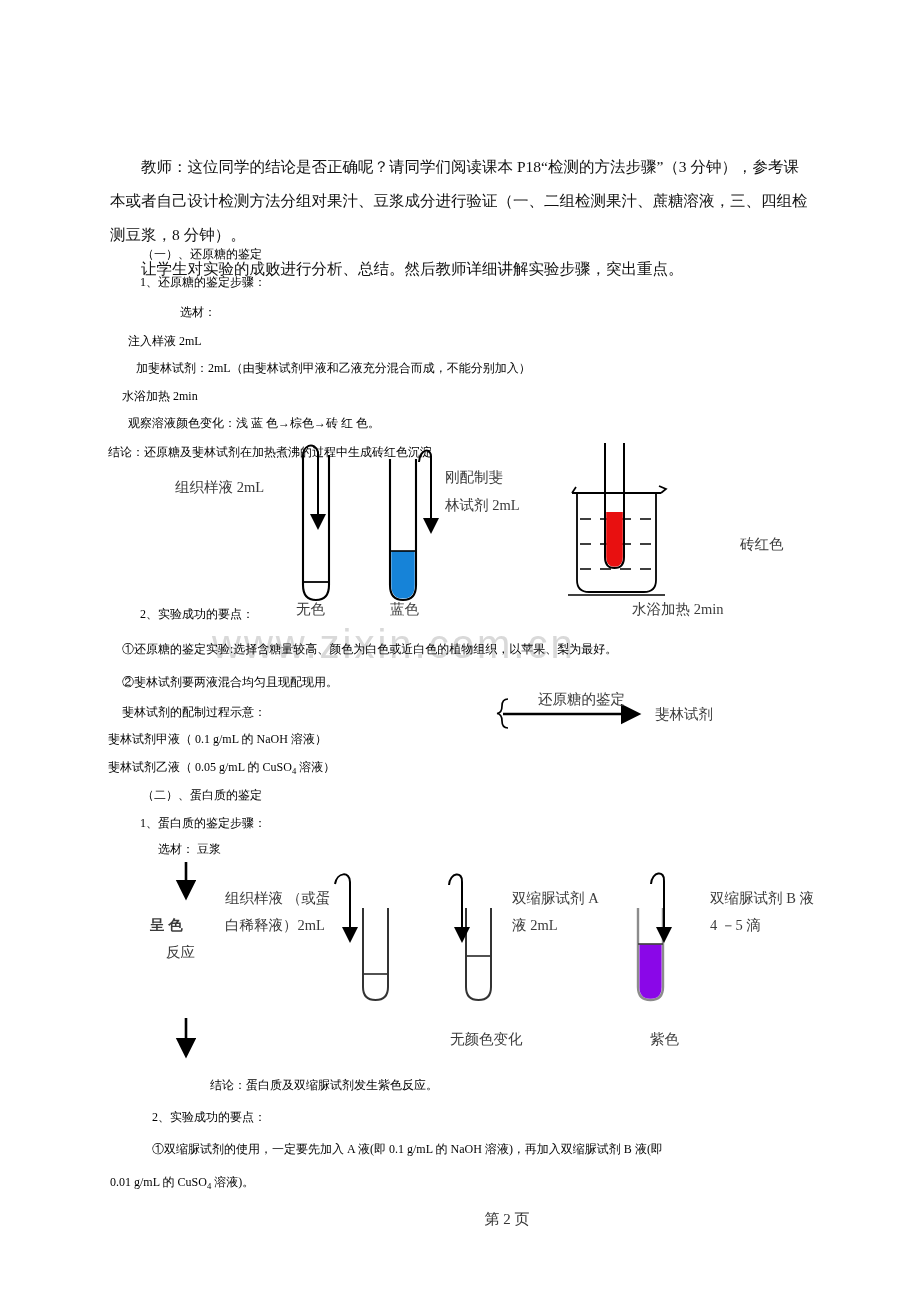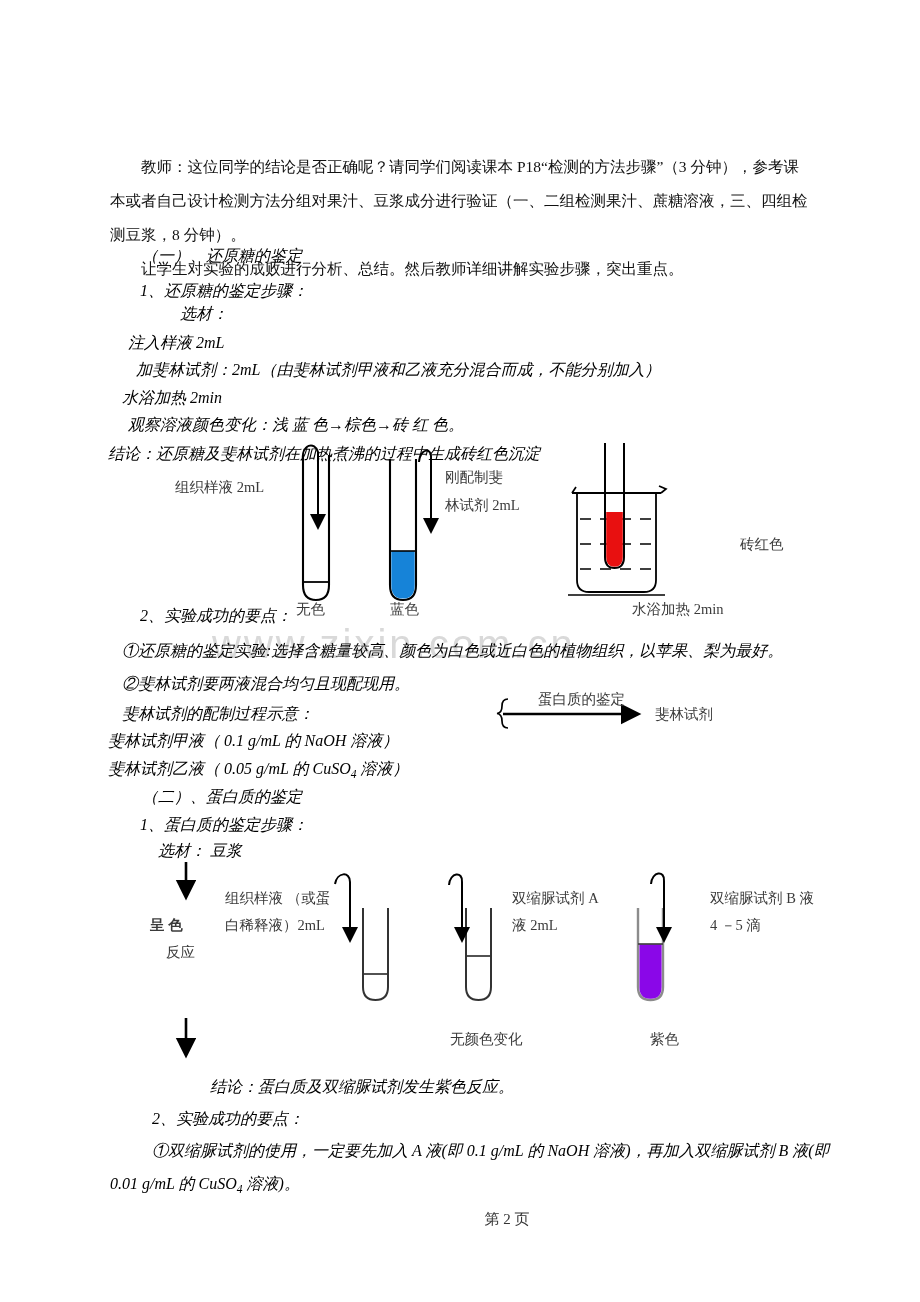--- a/index.html
+++ b/index.html
@@ -30,24 +30,23 @@
     color: #d9d9d9;
     white-space: nowrap;
     user-select: none;
     z-index: 0;
   }
 
   
   .ln {
     position: absolute;
     white-space: nowrap;
-    font-size: 16px;
+    font-size: 12px;
     line-height: 1;
     z-index: 2;
-    font-style: italic;
   }
   .para {
     position: absolute;
     font-size: 15.5px;
     line-height: 34px;
     z-index: 2;
     color: #111;
     margin-top: 40px;
   }
   .indent2 { text-indent: 2em; }
@@ -157,21 +156,21 @@
       <line x1="638" y1="944" x2="663" y2="944" stroke="#444" stroke-width="1.7"></line>
     </g>
     <path d="M651,884 C652,871 665,870 664,881 L664,935" fill="none" stroke="#000" stroke-width="2" marker-end="url(#ah)"></path>
   </svg>
 
   <div class="para indent2" style="left:110px; top:110px; width:700px;">教师：这位同学的结论是否正确呢？请同学们阅读课本 P18“检测的方法步骤”（3 分钟），参考课本或者自己设计检测方法分组对果汁、豆浆成分进行验证（一、二组检测果汁、蔗糖溶液，三、四组检测豆浆，8 分钟）。</div>
 
   <div class="para indent2" style="left:110px; top:212px; width:700px;">让学生对实验的成败进行分析、总结。然后教师详细讲解实验步骤，突出重点。</div>
 
   <div class="ln" style="left:142px; top:248px;">（一）、还原糖的鉴定</div>
-  <div class="ln" style="left:140px; top:283px;text-align:right;">1、还原糖的鉴定步骤：</div>
+  <div class="ln" style="left:140px; top:276px;text-align:right;">1、还原糖的鉴定步骤：</div>
   <div class="ln" style="left:180px; top:306px;">选材：</div>
   <div class="ln" style="left:128px; top:335px;">注入样液 2mL</div>
   <div class="ln" style="left:136px; top:362px;">加斐林试剂：2mL（由斐林试剂甲液和乙液充分混合而成，不能分别加入）</div>
   <div class="ln" style="left:122px; top:390px;">水浴加热 2min</div>
   <div class="ln" style="left:128px; top:417px;">观察溶液颜色变化：浅 蓝 色→棕色→砖 红 色。</div>
   <div class="ln" style="left:108px; top:446px;">结论：还原糖及斐林试剂在加热煮沸的过程中生成砖红色沉淀</div>
 
   <div class="diag-label" style="left:175px; top:476px;">组织样液 2mL</div>
   <div class="diag-label" style="left:445px; top:466px;">刚配制斐</div>
   <div class="diag-label" style="left:445px; top:494px;">林试剂 2mL</div>
@@ -181,21 +180,21 @@
   <div class="diag-label" style="left:632px; top:598px;">水浴加热 2min</div>
 
   <div class="ln" style="left:140px; top:608px;">2、实验成功的要点：</div>
   <div class="ln" style="left:122px; top:643px;">①还原糖的鉴定实验:选择含糖量较高、颜色为白色或近白色的植物组织，以苹果、梨为最好。</div>
   <div class="ln" style="left:122px; top:676px;">②斐林试剂要两液混合均匀且现配现用。</div>
   <div class="ln" style="left:122px; top:706px;">斐林试剂的配制过程示意：</div>
 
   <div class="ln" style="left:108px; top:733px;">斐林试剂甲液（ 0.1 g/mL 的 NaOH 溶液）</div>
   <div class="ln" style="left:108px; top:761px;"><span>斐林试剂乙液（ 0.05 g/mL 的 CuSO</span><sub>4</sub><span> 溶液）</span></div>
 
-  <div class="diag-label" style="left:538px; top:688px;">蛋白质的鉴定</div>
+  <div class="diag-label" style="left:538px; top:688px;">还原糖的鉴定</div>
   <div class="diag-label" style="left:655px; top:703px;">斐林试剂</div>
 
   <div class="ln" style="left:142px; top:789px;">（二）、蛋白质的鉴定</div>
   <div class="ln" style="left:140px; top:817px;">1、蛋白质的鉴定步骤：</div>
   <div class="ln" style="left:158px; top:843px;">选材： 豆浆</div>
 
   <div class="diag-label" style="left:150px; top:914px;font-weight:bold;">呈 色</div>
   <div class="diag-label" style="left:166px; top:941px;">反应</div>
   <div class="diag-label" style="left:225px; top:887px;">组织样液 （或蛋</div>
   <div class="diag-label" style="left:225px; top:914px;">白稀释液）2mL</div>

